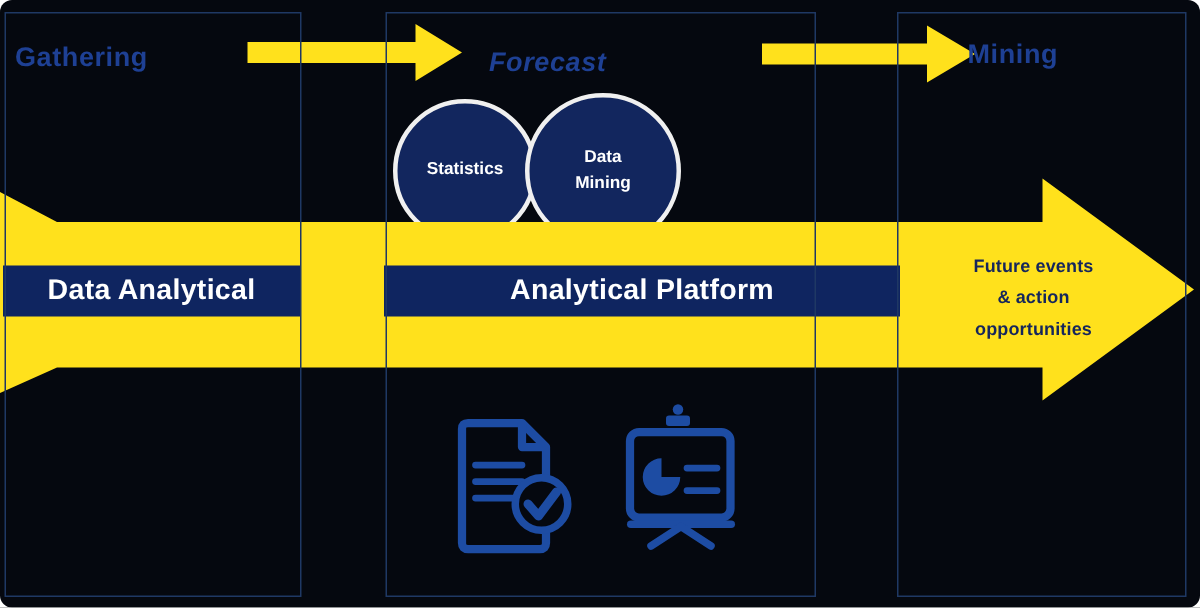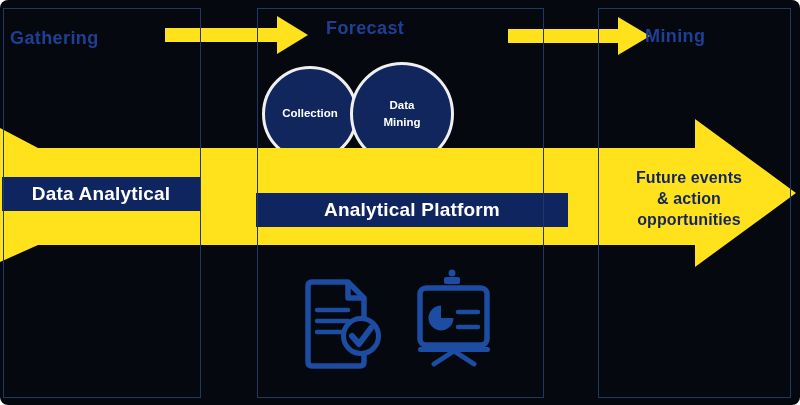--- a/index.html
+++ b/index.html
@@ -12,59 +12,59 @@
   
   .stage-box{position:absolute;top:8px;height:390px;border:1px solid #1f3864;z-index:5;box-sizing:border-box;}
   #stage-box-1{left:3px;width:198px;}
   #stage-box-2{left:257px;width:287px;}
   #stage-box-3{left:598px;width:193px;}
   .stage-label{
     position:absolute;z-index:6;width:140px;
     color:#1e4094;font-weight:bold;font-size:18px;letter-spacing:.4px;
   }
   #stage-label-1{left:10px;top:28px;}
-  #stage-label-2{left:326px;top:18px;}
+  #stage-label-2{left:326px;top:31px;font-style:italic;}
   #stage-label-3{left:645px;top:26px;}
   svg.flow-arrows{z-index:3;}
   .arrow-shape{fill:#ffe11c;}
   .method-circle{
     position:absolute;border-radius:50%;background:#12265e;border:3px solid #f0f0f0;
     z-index:2;display:flex;align-items:center;justify-content:center;
     color:#ffffff;font-size:11.5px;font-weight:bold;text-align:center;
     white-space:pre-line;line-height:1.5;
   }
   #circle-1{left:262px;top:66px;width:90px;height:90px;}
   #circle-2{left:350px;top:62px;width:98px;height:98px;}
   #circle-3{left:437px;top:66px;width:100px;height:100px;}
   .band{
     position:absolute;top:177px;height:34px;background:#0f2560;z-index:4;
     display:flex;align-items:center;justify-content:center;
     color:#ffffff;font-weight:bold;font-size:19px;letter-spacing:.2px;
   }
   #band-1{left:2px;width:198px;}
-  #band-2{left:256px;width:312px;margin-top:16px;}
+  #band-2{left:256px;width:344px;}
   .outcome-text{
     position:absolute;left:600px;top:167px;width:178px;z-index:4;
-    color:#15265c;font-weight:bold;font-size:16px;line-height:21px;
+    color:#15265c;font-weight:bold;font-size:12px;line-height:21px;
     text-align:center;white-space:pre-line;letter-spacing:.1px;
   }
   .icon-svg{position:absolute;z-index:4;}
   #doc-icon{left:302px;top:278px;}
   #present-icon{left:410px;top:268px;}
   .icon-stroke{stroke:#1d4ca3;fill:none;stroke-width:5.5;stroke-linejoin:round;}
   .icon-thin{stroke:#1d4ca3;fill:none;stroke-width:4.5;stroke-linecap:round;}
   .icon-fill{fill:#1d4ca3;}
 </style>
 </head>
 <body>
 
 <div id="canvas">
 
   <div class="method-circle" id="circle-1">
-    <span>Collection</span>
+    <span>Statistics</span>
   </div>
   <div class="method-circle" id="circle-2">
     <span>Data
 Mining</span>
   </div>
 
   <svg class="layer flow-arrows" viewBox="0 0 800 405">
     <polygon class="arrow-shape" points="0,128 38,148 695,148 695,119 796,193 695,267 695,245 38,245 0,262"></polygon>
     <polygon class="arrow-shape" points="165,28 277,28 277,16 308,35 277,54 277,42 165,42"></polygon>
     <polygon class="arrow-shape" points="508,29 618,29 618,17 650,36 618,55 618,43 508,43"></polygon>

